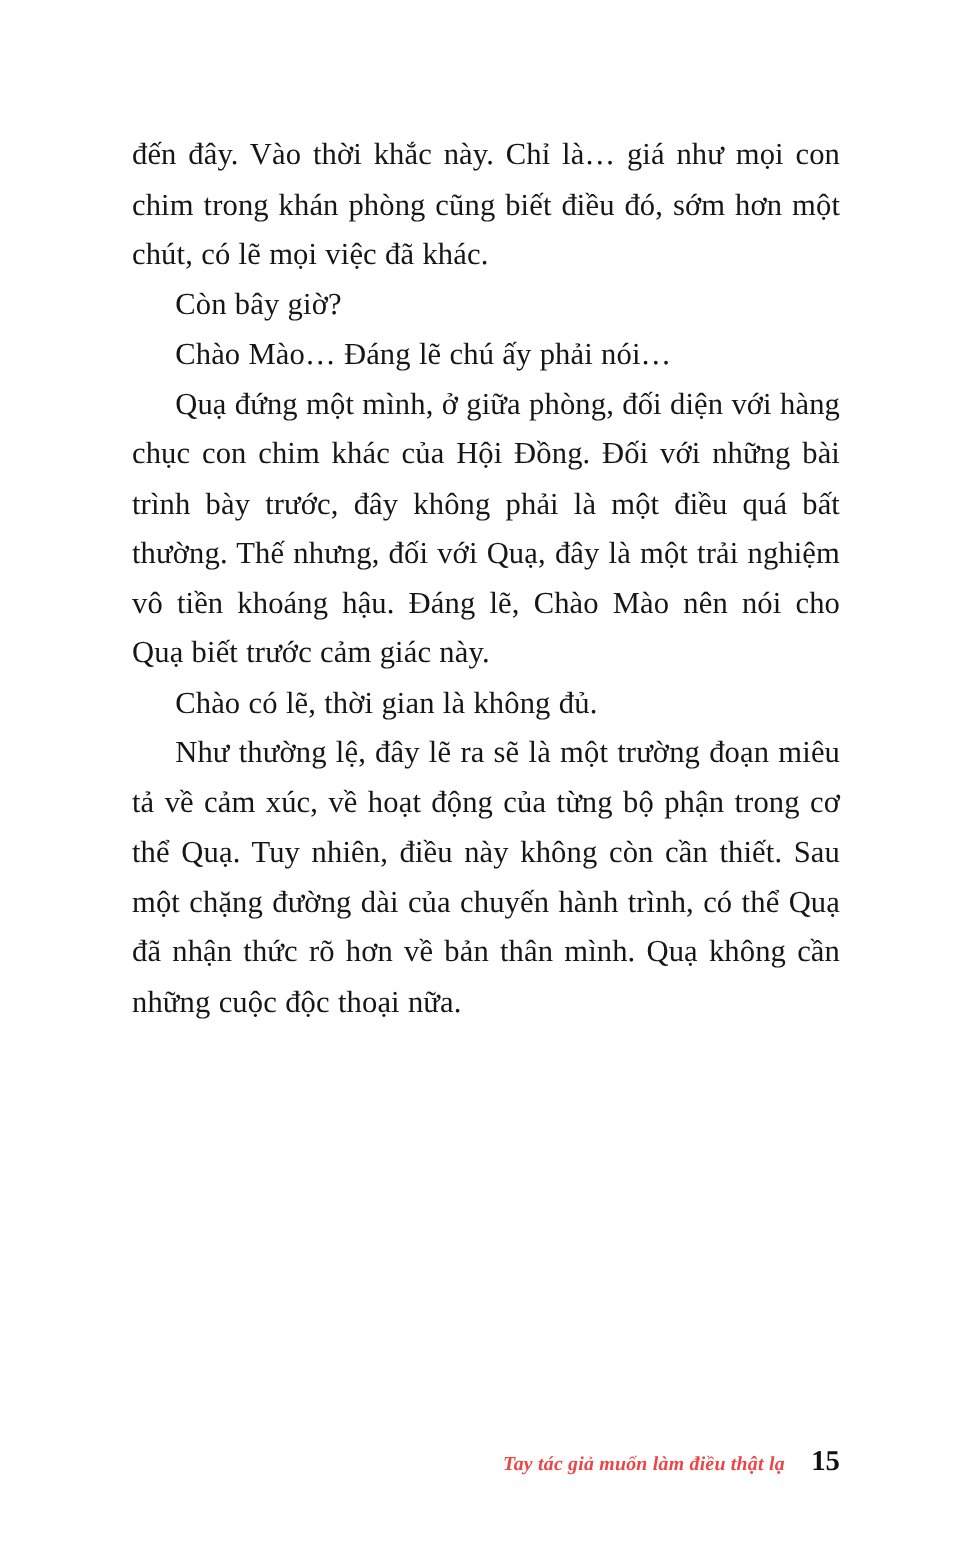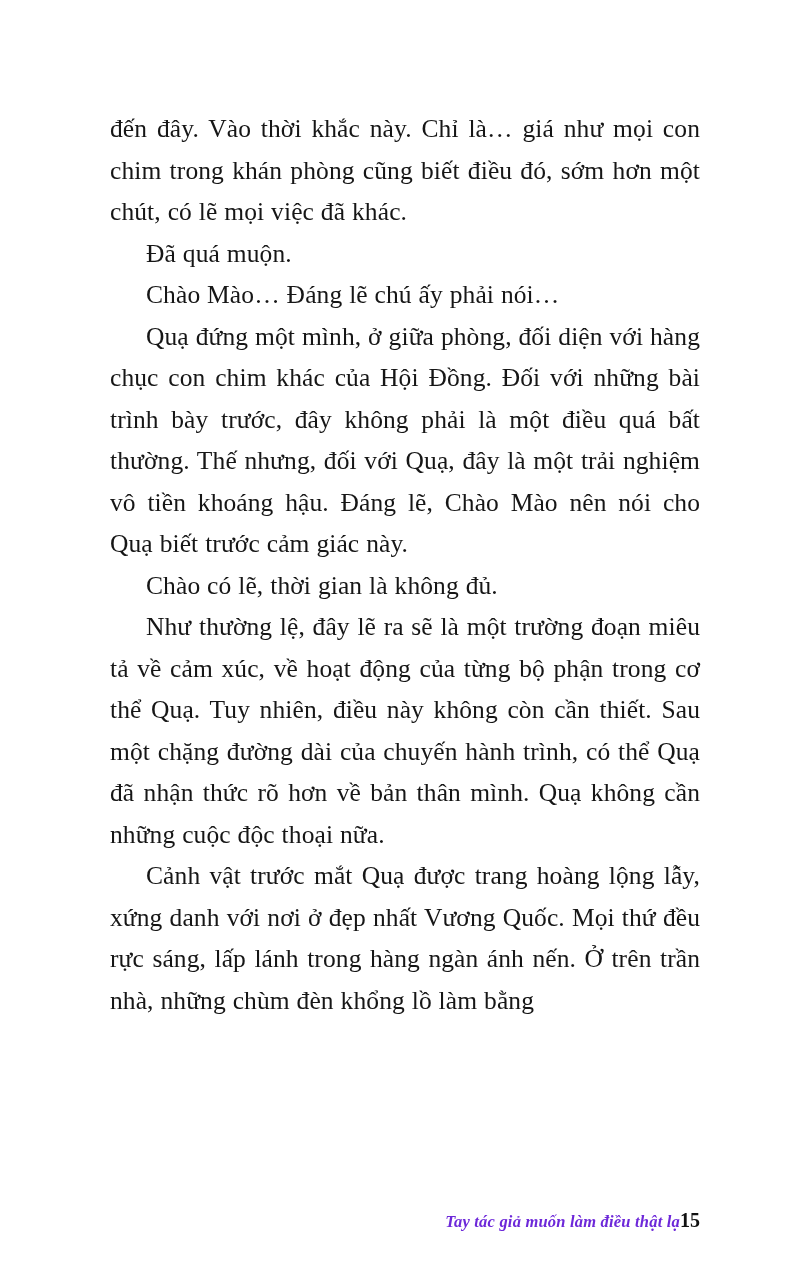--- a/index.html
+++ b/index.html
@@ -42,41 +42,41 @@
     bottom: 56px;
     display: flex;
     align-items: baseline;
     justify-content: flex-end;
   }
   .footer-title {
     font-size: 16.5px;
     font-weight: bold;
     font-style: italic;
     letter-spacing: 0.2px;
-    color: #6d28d9;
+    color: #ef4444;
   }
   .footer-page {
-    font-size: 20px;
+    font-size: 24px;
     font-weight: bold;
+    margin-left: 22px;
     color: #111111;
   }
 </style>
 </head>
 <body>
 
 <div class="page">
 
   <div class="body-text">
     <p>đến đây. Vào thời khắc này. Chỉ là… giá như mọi con chim trong khán phòng cũng biết điều đó, sớm hơn một chút, có lẽ mọi việc đã khác.</p>
-    <p class="indent">Đã quá muộn.</p>
+    <p class="indent">Còn bây giờ?</p>
     <p class="indent">Chào Mào… Đáng lẽ chú ấy phải nói…</p>
     <p class="indent">Quạ đứng một mình, ở giữa phòng, đối diện với hàng chục con chim khác của Hội Đồng. Đối với những bài trình bày trước, đây không phải là một điều quá bất thường. Thế nhưng, đối với Quạ, đây là một trải nghiệm vô tiền khoáng hậu. Đáng lẽ, Chào Mào nên nói cho Quạ biết trước cảm giác này.</p>
     <p class="indent">Chào có lẽ, thời gian là không đủ.</p>
     <p class="indent">Như thường lệ, đây lẽ ra sẽ là một trường đoạn miêu tả về cảm xúc, về hoạt động của từng bộ phận trong cơ thể Quạ. Tuy nhiên, điều này không còn cần thiết. Sau một chặng đường dài của chuyến hành trình, có thể Quạ đã nhận thức rõ hơn về bản thân mình. Quạ không cần những cuộc độc thoại nữa.</p>
-    <p class="indent">Cảnh vật trước mắt Quạ được trang hoàng lộng lẫy, xứng danh với nơi ở đẹp nhất Vương Quốc. Mọi thứ đều rực sáng, lấp lánh trong hàng ngàn ánh nến. Ở trên trần nhà, những chùm đèn khổng lồ làm bằng</p>
   </div>
 
   <div class="footer">
     <span class="footer-title">Tay tác giả muốn làm điều thật lạ</span>
     <span class="footer-page">15</span>
   </div>
 
 </div>
 
 </body></html>

